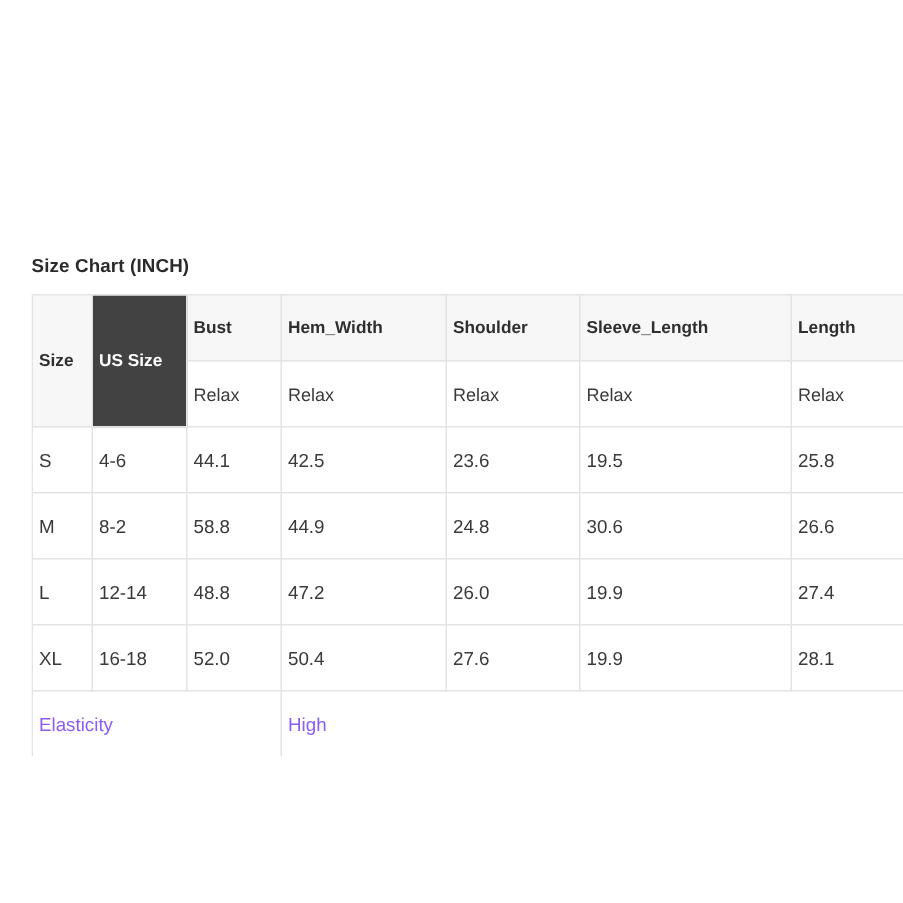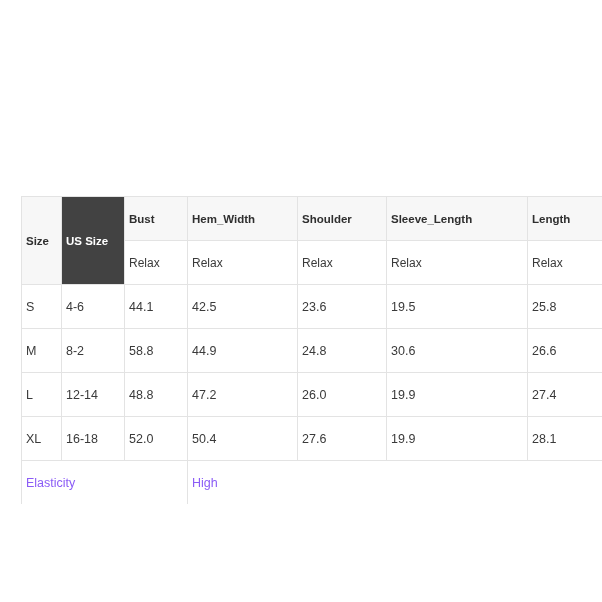--- a/index.html
+++ b/index.html
@@ -117,20 +117,21 @@
   col.c-hem     { width: 110px; }
   col.c-shoulder{ width: 89px; }
   col.c-sleeve  { width: 141px; }
   col.c-length  { width: 134px; }
 </style>
 </head>
 <body>
 
 <div id="page">
 
+  <div id="chart-title">Size Chart (INCH)</div>
 
   <div id="table-wrap">
     <table class="size-chart">
       <colgroup>
         <col class="c-size">
         <col class="c-ussize">
         <col class="c-bust">
         <col class="c-hem">
         <col class="c-shoulder">
         <col class="c-sleeve">

